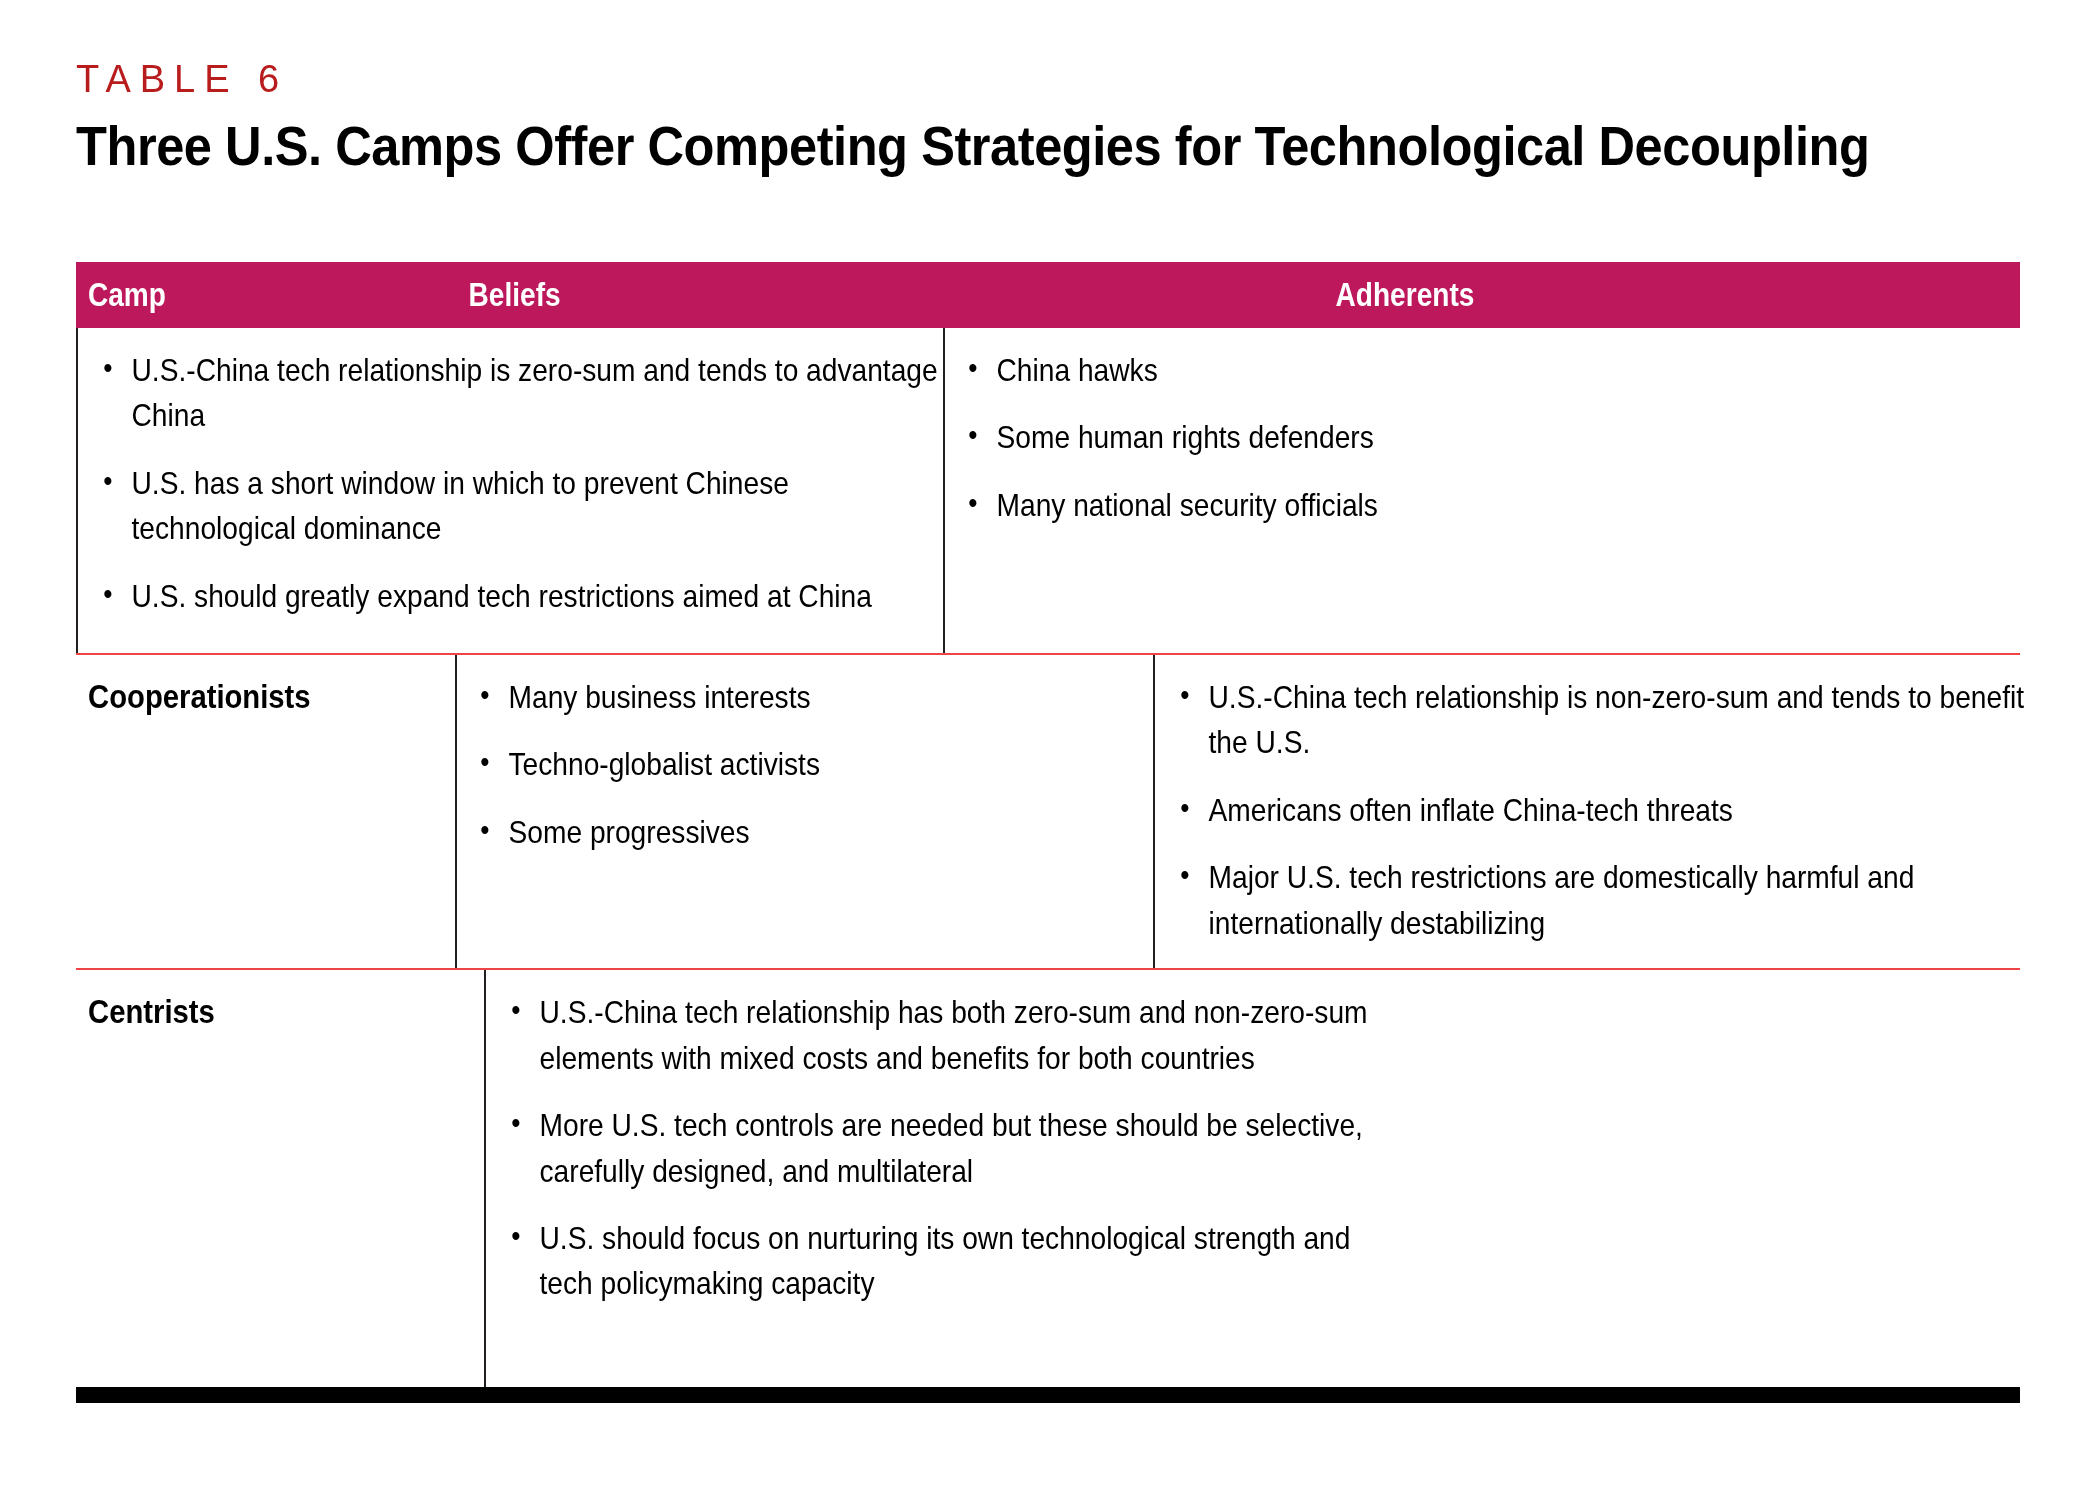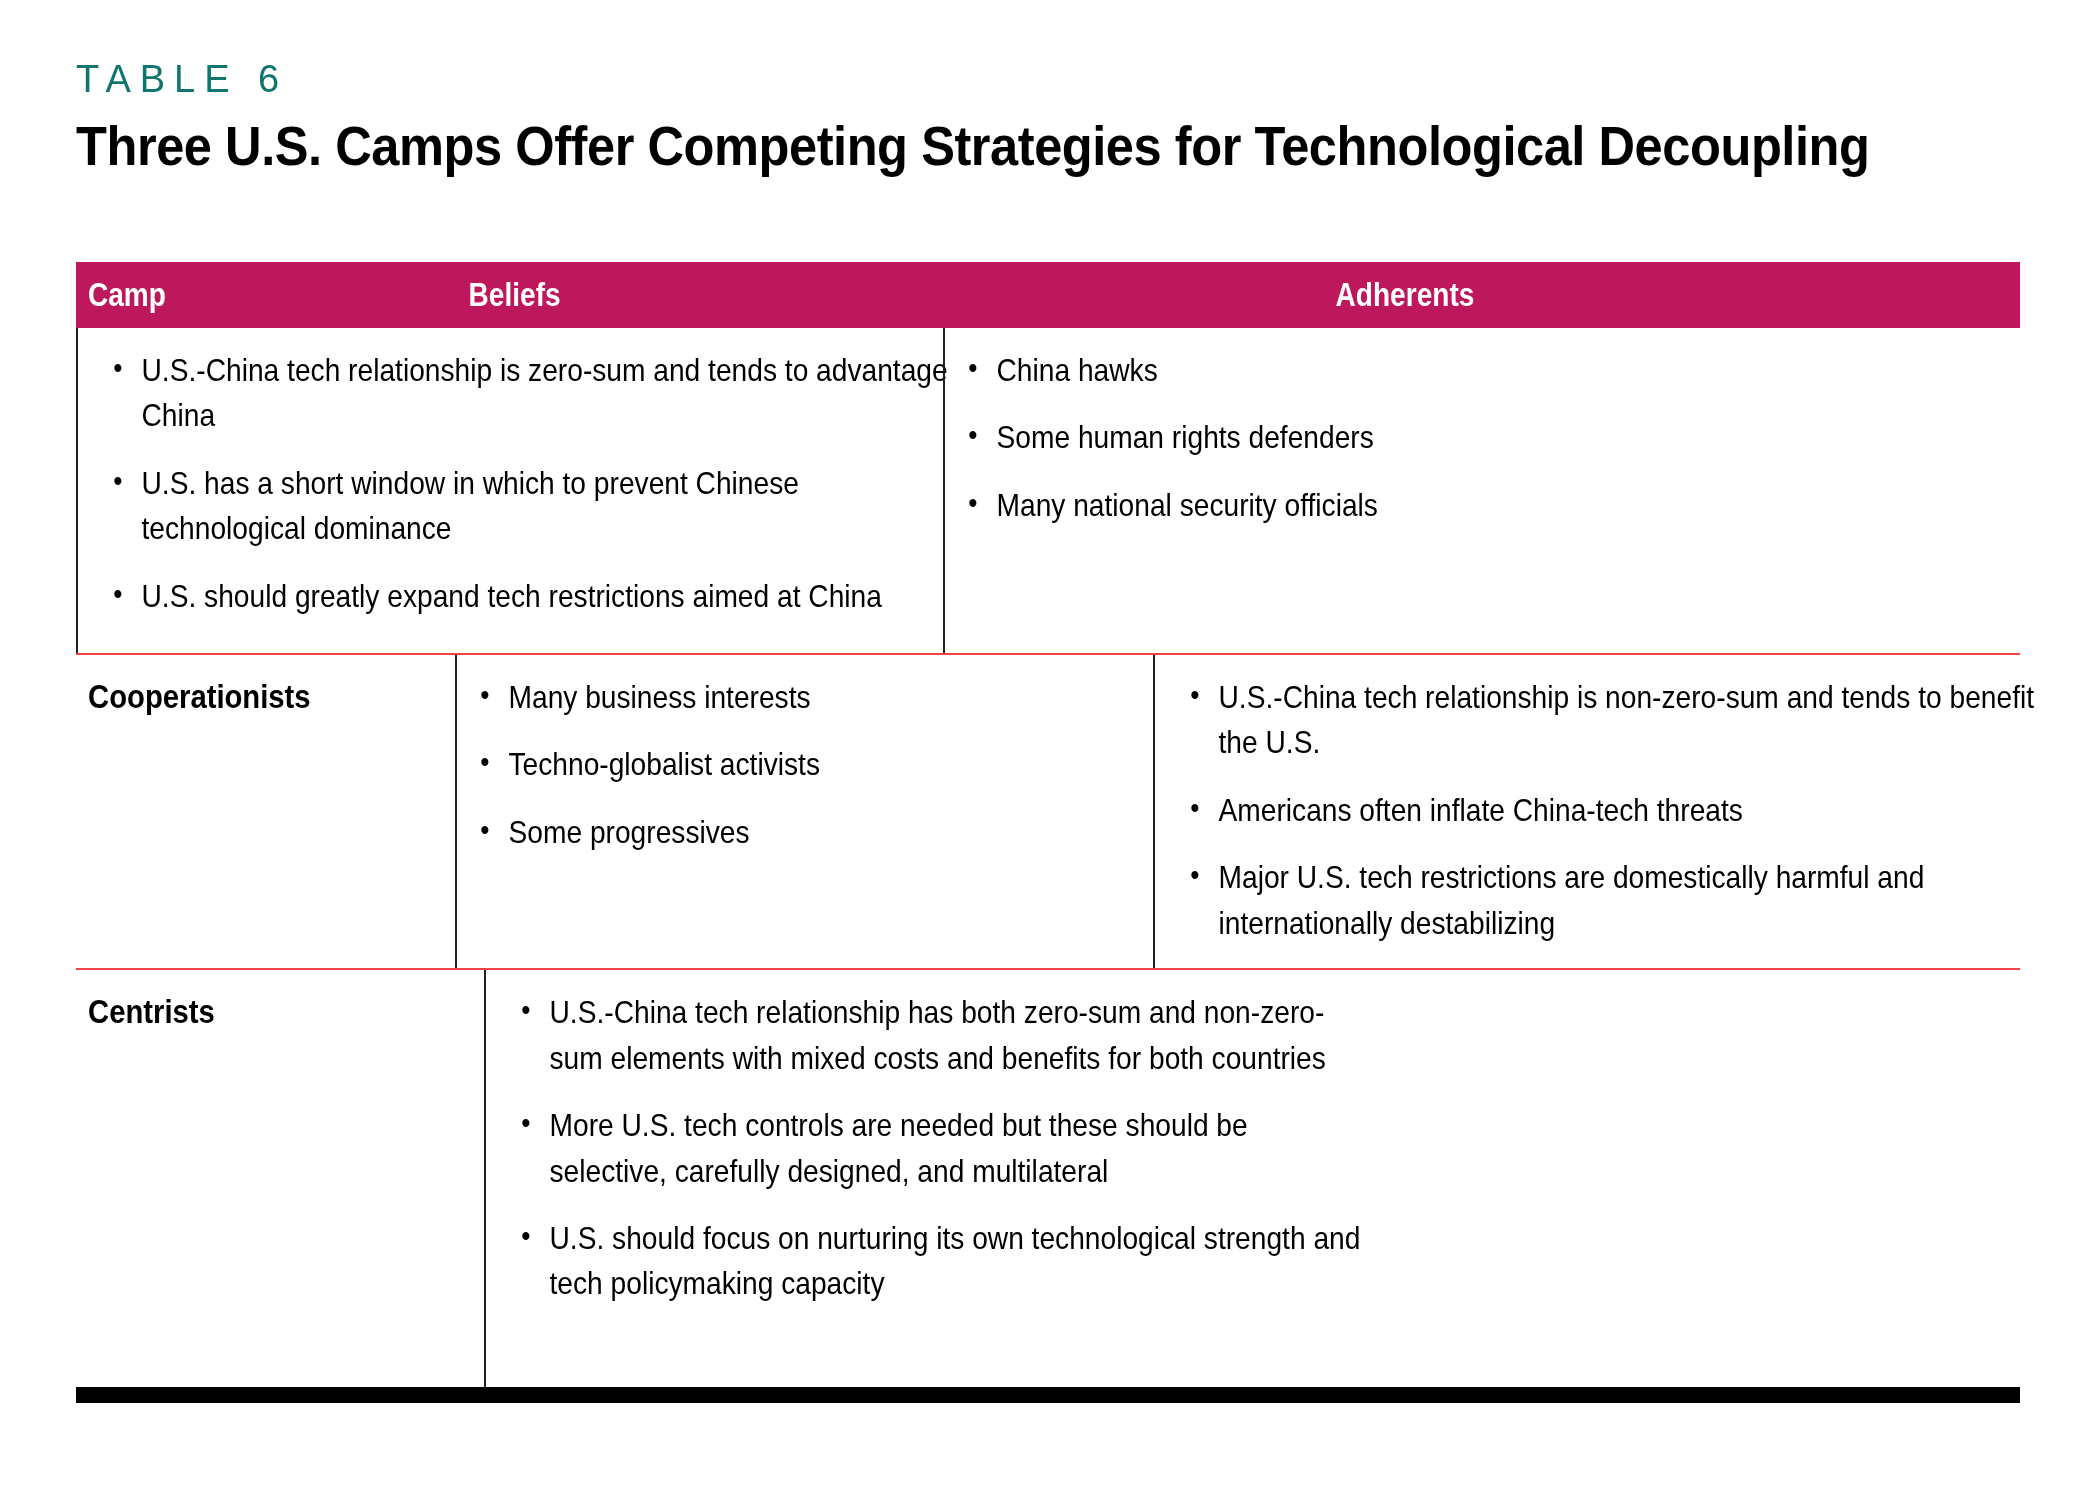--- a/index.html
+++ b/index.html
@@ -27,21 +27,21 @@
     position: absolute;
     left: 76px;
     top: 58px;
     width: 1960px;
   }
   .table-label {
     font-family: "Liberation Sans", sans-serif;
     font-size: 38px;
     font-weight: 400;
     letter-spacing: 9px;
-    color: #0f766e;
+    color: #b91c1c;
     line-height: 1.15;
     white-space: nowrap;
   }
   .table-title {
     margin-top: 14px;
     font-family: "Liberation Sans Narrow", "Liberation Sans", sans-serif;
     font-size: 55px;
     font-weight: 700;
     letter-spacing: -0.5px;
     color: #000000;
@@ -137,21 +137,21 @@
   ul.bullets li::before {
     content: "\2022";
     position: absolute;
     left: 22px;
     top: -1px;
     font-size: 30px;
     line-height: 1.42;
     color: #000000;
   }
 
-  .cell.col-beliefs ul.bullets   { padding-left: 16px; }
+  .cell.col-beliefs ul.bullets   { padding-left: 6px; }
   .cell.col-adherents ul.bullets { padding-left: 4px; }
 
   
   .row-1 { min-height: 325px; }
   .row-2 { min-height: 302px; }
   .row-3 { min-height: 417px; gap: 29px; }
 
   .table-bottom-rule {
     height: 16px;
     background: #000000;

